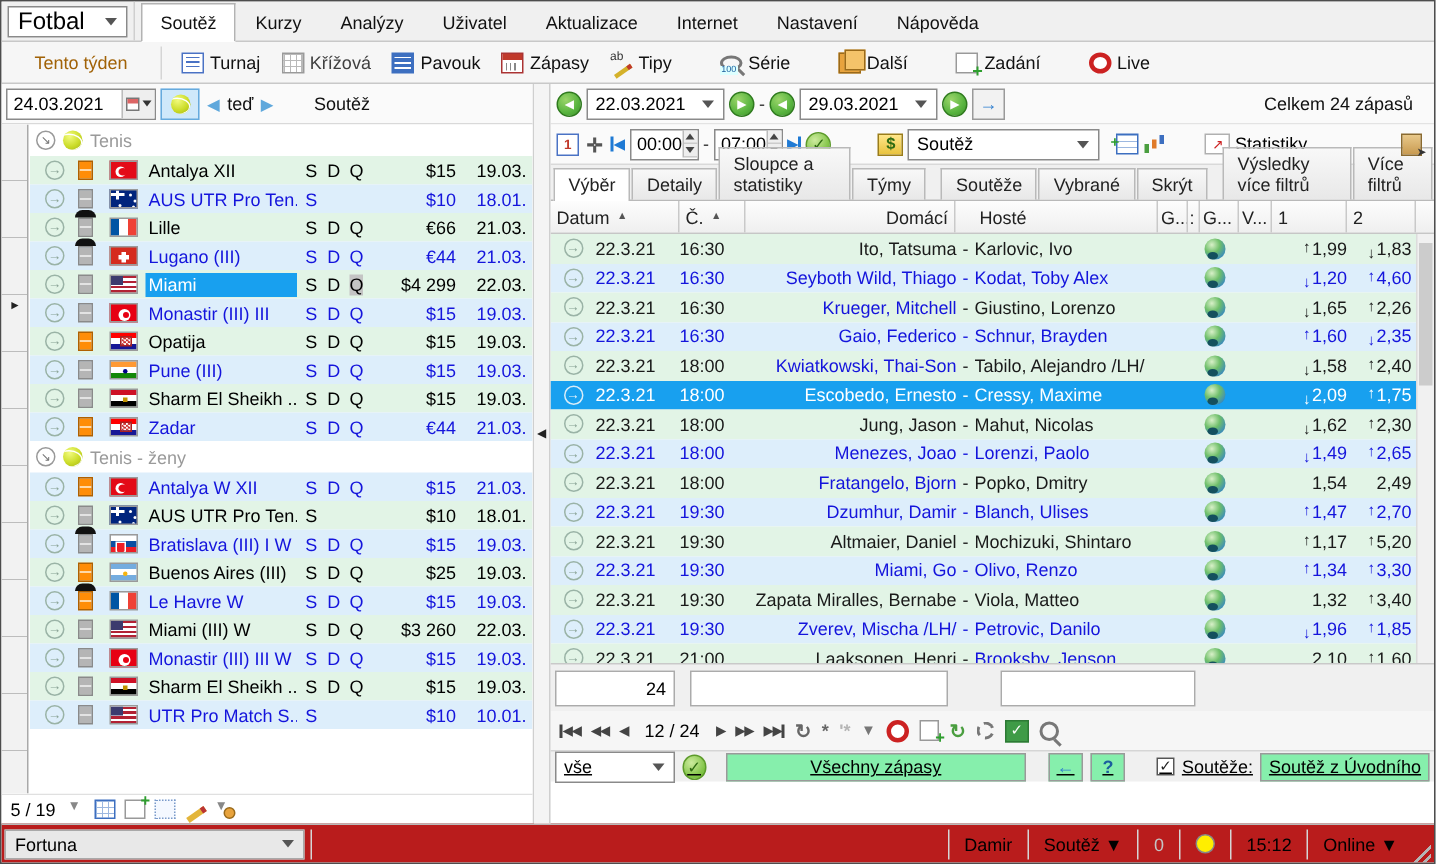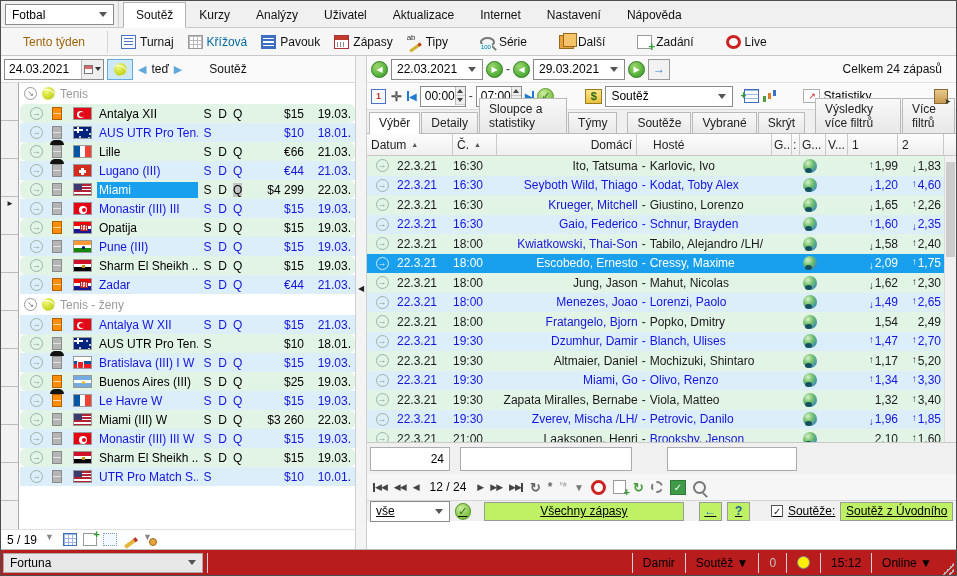--- a/index.html
+++ b/index.html
@@ -11,33 +11,33 @@
   .app-ico{width:16px;height:16px;border-radius:50%;margin:0 8px 0 9px;background:radial-gradient(circle at 40% 35%,#ffe98a 0%,#e8b423 45%,#8a6d0a 100%);border:1px solid #5d4a05;position:relative;}
   .app-ico::after{content:"";position:absolute;left:4px;top:4px;width:6px;height:6px;border-radius:50%;background:#3c2f05;}
   .tb-title{font-size:12px;}
   .tb-sp{flex:1;}
   .capbtn{width:45px;height:28px;display:flex;align-items:center;justify-content:center;color:#eee;font-size:13px;}
   .capbtn .minbar{width:10px;height:1px;background:#eee;}
   .capbtn .maxbox{width:9px;height:9px;border:1px solid #eee;}
 
   
   .menubar{height:27px;flex:0 0 27px;background:#f0f0f0;display:flex;align-items:stretch;border-bottom:1px solid #c8c8c8;}
-  .sport-combo{width:109px;margin:3px 4px 2px 4px;background:#fff;border:1px solid #8a8a8a;display:flex;align-items:center;font-size:12px;padding-left:6px;position:relative;}
+  .sport-combo{width:80px;margin:3px 4px 2px 4px;background:#fff;border:1px solid #8a8a8a;display:flex;align-items:center;font-size:16px;padding-left:6px;position:relative;}
   .leftcol-divider{width:1px;background:#cfcfcf;margin-right:4px;}
   .dd{margin-left:auto;margin-right:6px;width:0;height:0;border-left:4px solid transparent;border-right:4px solid transparent;border-top:5px solid #555;}
   .mtabs{display:flex;align-items:flex-end;}
   .mtab{font-size:12px;padding:5px 12px 5px 12px;border:1px solid transparent;color:#111;margin-bottom:-1px;}
   .mtab.active{background:#fff;border:1px solid #b3b3b3;border-bottom:1px solid #fff;}
 
   
   .toolbar{height:28px;flex:0 0 28px;background:#f6f6f6;border-bottom:1px solid #c8c8c8;display:flex;align-items:center;}
   .period-label{width:106px;text-align:center;font-size:12px;color:#a16207;flex:0 0 106px;}
   .tb-div{width:1px;height:22px;background:#d5d5d5;margin-right:6px;}
   .tbtn{display:flex;align-items:center;gap:4px;padding:3px 7px;font-size:12px;color:#111;}
-  .tbtn.dis{color:#0369a1;justify-content:center;}
+  .tbtn.dis{color:#404040;justify-content:center;}
   .tgap{width:18px;}
   .tic{width:15px;height:14px;display:inline-block;position:relative;flex:0 0 15px;}
   .list-icon{background:#fff;border:1px solid #4a72c4;}
   .list-icon::before{content:"";position:absolute;left:2px;top:2px;right:2px;bottom:2px;background:repeating-linear-gradient(180deg,#4a72c4 0 1px,transparent 1px 3px);}
   .cross-table-icon{background:#fff;border:1px solid #9a9a9a;background-image:repeating-linear-gradient(180deg,#b9b9b9 0 1px,transparent 1px 4px),repeating-linear-gradient(90deg,#b9b9b9 0 1px,transparent 1px 4px);}
   .bracket-icon{background:#3d6fc0;}
   .bracket-icon::before{content:"";position:absolute;left:2px;top:3px;width:11px;height:8px;background:repeating-linear-gradient(180deg,#fff 0 1px,transparent 1px 3.5px);}
   .calendar-icon{background:#fff;border:1px solid #a33;}
   .calendar-icon::before{content:"";position:absolute;left:0;top:0;right:0;height:4px;background:#c0392b;}
   .calendar-icon::after{content:"";position:absolute;left:2px;top:6px;width:9px;height:5px;background:repeating-linear-gradient(90deg,#888 0 1px,transparent 1px 3px);}
@@ -76,21 +76,21 @@
 
   
   .lp-list{flex:1;position:relative;background:#fff;overflow:hidden;}
   .gutter{position:absolute;left:0;top:0;bottom:0;width:18px;background:repeating-linear-gradient(180deg,#f2f2f2 0 37px,#bdbdbd 37px 38px);border-right:1px solid #a9a9a9;}
   .gut-pointer{position:absolute;left:5px;top:116px;font-size:8px;color:#222;}
   .lrows{margin-left:19px;}
   .lsec{height:21px;display:flex;align-items:center;gap:5px;padding-left:4px;background:#fff;}
   .collapse-ic{width:13px;height:13px;border:1px solid #999;border-radius:50%;color:#777;font-size:8px;display:flex;align-items:center;justify-content:center;}
   .lsec-t{color:#9a9a9a;font-size:12px;}
   .lrow{height:19px;display:flex;align-items:center;gap:5px;padding:0 2px 0 10px;font-size:12px;}
-  .lrow.green{background:#e2f4e6;border-radius:6px;}
+  .lrow.green{background:#e2f4e6;}
   .lrow.blue{background:#ddeefb;}
   .goarr{width:13px;height:13px;flex:0 0 13px;border:1px solid #9ab3a6;border-radius:50%;color:#8aa396;font-size:9px;line-height:11px;text-align:center;}
   .goarr::before{content:"\2192";}
   .surf{width:10px;height:13px;flex:0 0 10px;position:relative;margin-left:4px;}
   .s-clay,.s-clay-indoor{background:linear-gradient(180deg,#ff8d07 0 45%,#ffd9a8 45% 55%,#ff8d07 55%);border:1px solid #b06000;}
   .s-hard,.s-hard-indoor{background:linear-gradient(180deg,#b5b5b5 0 45%,#e3e3e3 45% 55%,#b5b5b5 55%);border:1px solid #8a8a8a;}
   .s-clay-indoor::before,.s-hard-indoor::before{content:"";position:absolute;left:-3px;top:-6px;width:14px;height:5px;background:#111;border-radius:7px 7px 0 0;}
   .flag{width:19px;height:13px;flex:0 0 19px;border:1px solid #9a9a9a;position:relative;overflow:hidden;margin-left:6px;}
   .f-tr{background:#e30a17;}
   .f-tr::before{content:"";position:absolute;left:3px;top:3px;width:7px;height:7px;border-radius:50%;background:#fff;}
@@ -232,21 +232,21 @@
   .nv-funnel{color:#777;font-size:10px;}
   .live-stop{width:15px;height:15px;border:3px solid #cc2222;border-radius:50%;background:#fff;}
   .nv-doc{width:13px;height:14px;background:#fff;border:1px solid #999;position:relative;}
   .nv-doc::before{content:"+";position:absolute;right:-5px;bottom:-5px;color:#2e9e2e;font-weight:bold;font-size:11px;}
   .nv-reload{color:#4a9e3f;font-weight:bold;font-size:13px;}
   .nv-gear{width:12px;height:12px;border:2px dashed #777;border-radius:50%;}
   .nv-check{width:16px;height:15px;background:#3f9b47;color:#fff;font-size:10px;display:flex;align-items:center;justify-content:center;border:1px solid #2d7a35;}
   .nv-mag{width:13px;height:13px;border:2px solid #777;border-radius:50%;position:relative;}
   .nv-mag::after{content:"";position:absolute;right:-4px;bottom:-4px;width:6px;height:2px;background:#777;transform:rotate(45deg);}
   .rp-bottom{height:21px;flex:0 0 21px;display:flex;align-items:center;gap:5px;background:#f0f0f0;border-top:1px solid #d5d5d5;padding:0 3px;font-size:12px;text-decoration:underline;}
-  .btn{height:19px;background:#bef264;border:1px solid #9a9a9a;display:flex;align-items:center;justify-content:center;font-size:12px;padding:0 8px;}
+  .btn{height:19px;background:#86efac;border:1px solid #9a9a9a;display:flex;align-items:center;justify-content:center;font-size:12px;padding:0 8px;}
   .btn.wide{width:206px;margin-left:8px;}
   .btn.sm{width:24px;padding:0;}
   .backarr::before{content:"\2190";color:#2f7fd0;font-weight:bold;}
   .helpq{color:#1b5e9e;font-weight:bold;}
   .chk{width:12px;height:12px;background:#fff;border:1px solid #555;color:#222;font-size:10px;line-height:11px;text-align:center;margin-left:16px;}
   .btn.uvod{margin-left:auto;width:116px;white-space:nowrap;overflow:hidden;}
 
   
   .statusbar{height:26px;flex:0 0 26px;background:#b91c1c;border-top:1px solid #b9b9b9;display:flex;align-items:center;font-size:12px;}
   .sb-combo{width:200px;height:20px;margin-left:2px;background:#e8e8e8;border:1px solid #a9a9a9;display:flex;align-items:center;padding-left:6px;}

